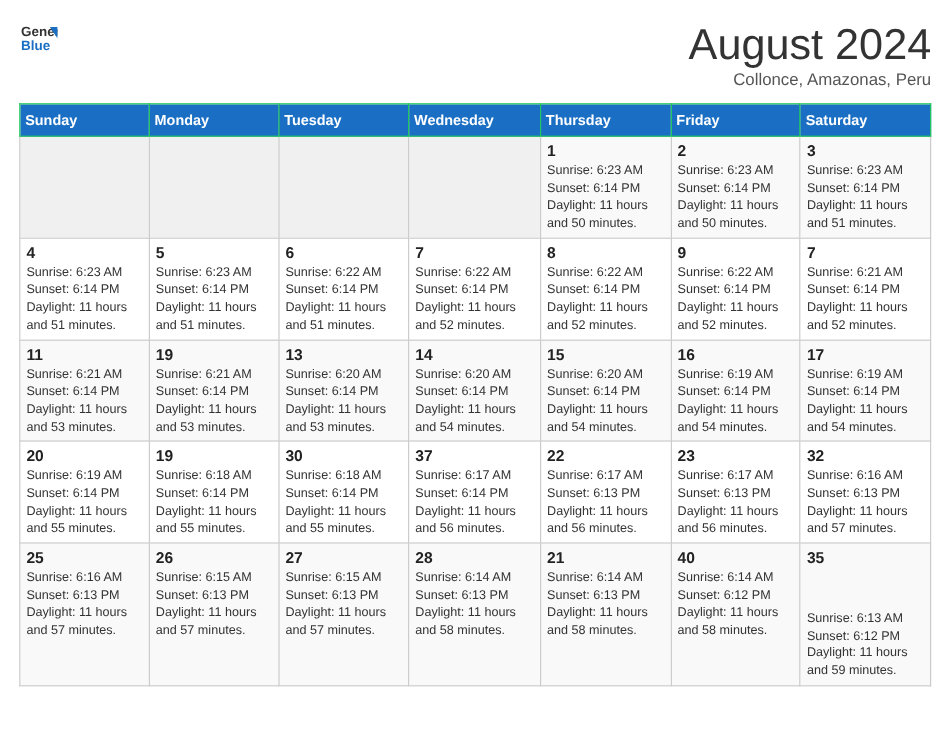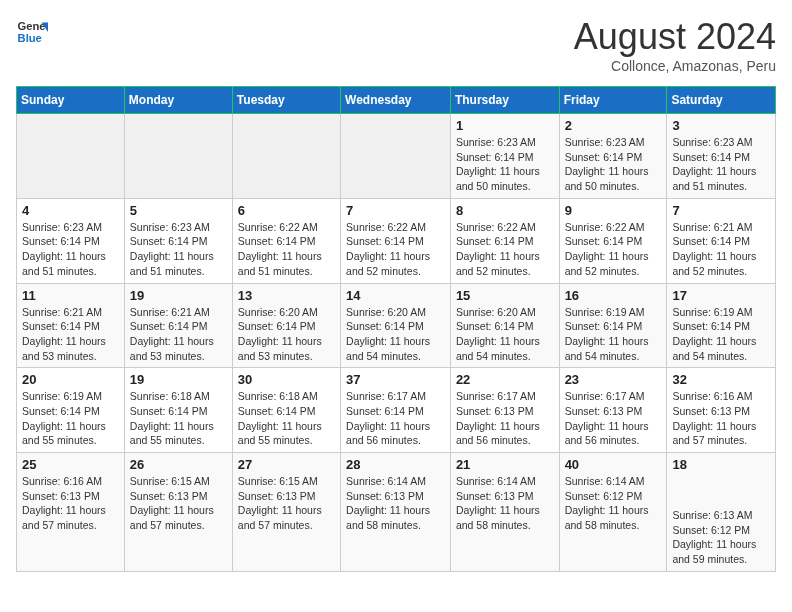--- a/index.html
+++ b/index.html
@@ -327,21 +327,21 @@
 and 58 minutes.</div>
         </td>
         <td>
           <span class="day-num">40</span>
           <div class="day-info" style="white-space: pre-line;">Sunrise: 6:14 AM
 Sunset: 6:12 PM
 Daylight: 11 hours
 and 58 minutes.</div>
         </td>
         <td>
-          <span class="day-num">18</span>
+          <span class="day-num">35</span>
           <div class="day-info" style="white-space: pre-line; margin-top: 36px;">Sunrise: 6:13 AM
 Sunset: 6:12 PM
 Daylight: 11 hours
 and 59 minutes.</div>
         </td>
       </tr>
     </tbody>
 </table>
 
 </body></html>

